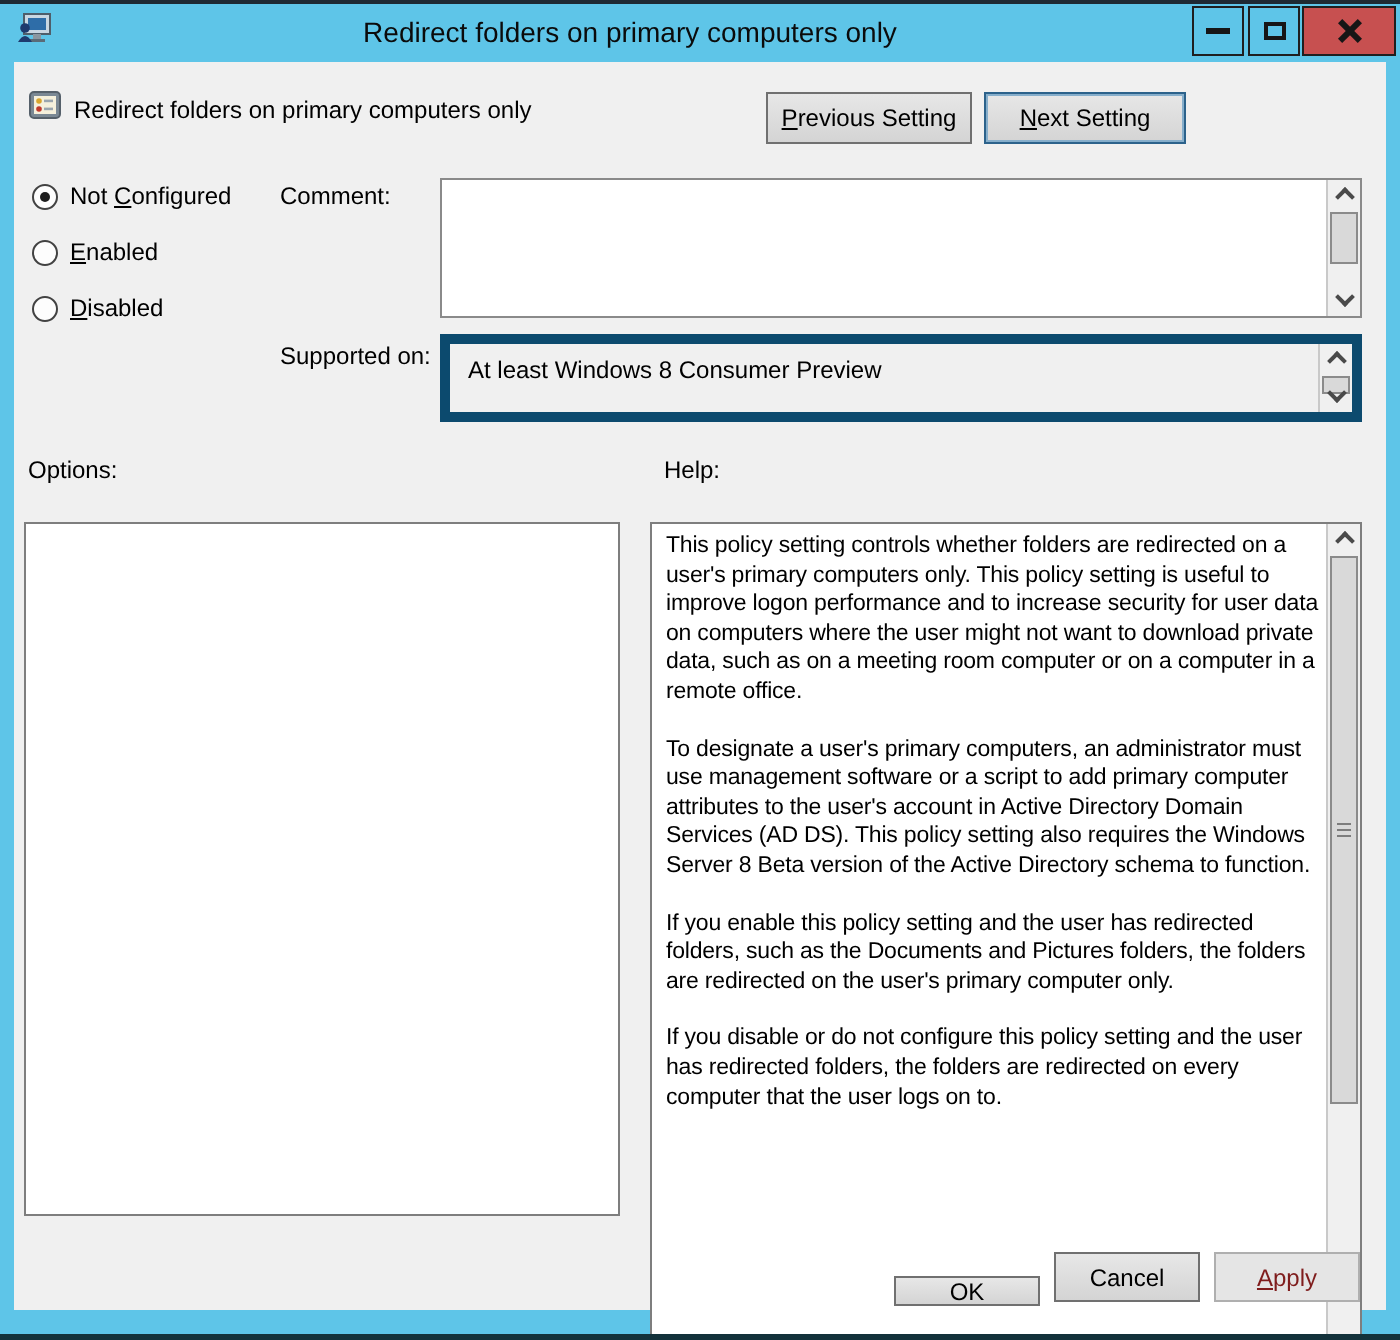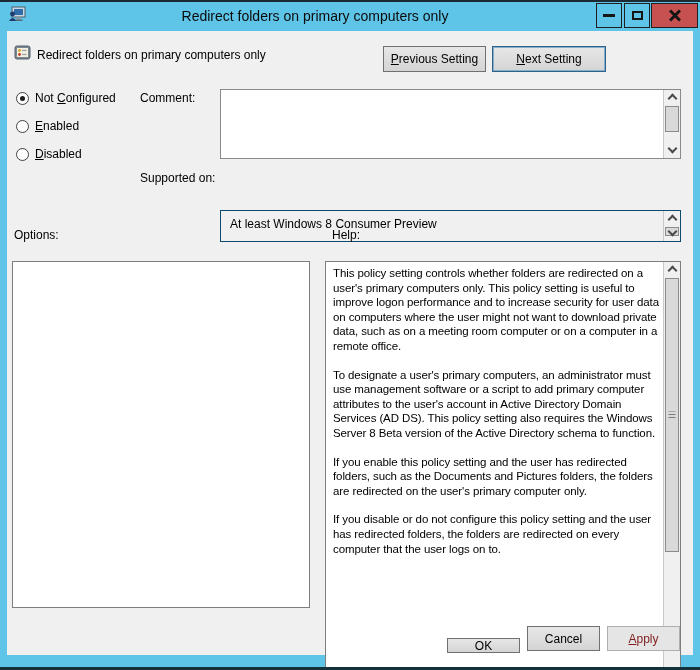--- a/index.html
+++ b/index.html
@@ -30,43 +30,43 @@
   
   .dialog { position:absolute; left:7px; top:31px; width:686px; height:624px; background:#F0F0F0; font-size:12px; }
 
   .hdr-icon { position:absolute; left:7px; top:13px; width:17px; height:17px; }
   .hdr-name { position:absolute; left:30px; top:17px; font-size:12px; }
 
   .btn { position:absolute; background:linear-gradient(#E7E7E7,#D4D4D4); border:1px solid #707070;
          font-size:12px; text-align:right; color:#000; cursor:default;
          display:flex; align-items:center; justify-content:center; }
   .btn-prev { left:376px; top:15px; width:103px; height:26px; }
-  .btn-next { left:485px; top:15px; width:114px; height:26px; border:1px solid #2C628B;
+  .btn-next { left:485px; top:15px; width:101px; height:26px; border:1px solid #2C628B;
               box-shadow:inset 0 0 0 1px #86AECB; }
   .ak { text-decoration:underline; }
 
   
   .radio-row { position:absolute; left:9px; height:16px; display:flex; align-items:center; }
   .rr1 { top:59px; } .rr2 { top:87px; } .rr3 { top:115px; }
   .radio-circle { width:13px; height:13px; border:1px solid #424242; border-radius:50%;
                   background:#FDFDFD; margin-right:6px; position:relative; flex:none; }
   .radio-circle.sel::after { content:""; position:absolute; left:3px; top:3px; width:5px; height:5px;
                   border-radius:50%; background:#1D1D1D; }
 
   .lbl { position:absolute; font-size:12px; color:#000; }
   .lbl-comment   { left:133px; top:60px; }
   .lbl-supported { left:133px; top:140px; }
   .lbl-options   { left:7px;  top:197px; }
   .lbl-help      { left:313px; top:197px;margin-left:12px; }
 
   
   .comment-box { position:absolute; left:213px; top:58px; width:461px; height:70px;
                  background:#FFFFFF; border:1px solid #8A8A8A; }
-  .supported-box { position:absolute; left:213px; top:136px; width:461px; height:32px;
-                 background:#F0F0F0; border:1px solid #0c4a6e;margin-top:43px; }
+  .supported-box { position:absolute; left:213px; top:136px; width:461px; height:44px;
+                 background:#F0F0F0; border:5px solid #0c4a6e; }
   .supported-text { position:absolute; left:9px; top:6px; font-size:12px; }
 
   .options-panel { position:absolute; left:5px; top:230px; width:298px; height:347px;
                  background:#FFFFFF; border:1px solid #7E7E7E; }
   .help-panel { position:absolute; left:318px; top:230px; width:356px; height:425px;
                  background:#FFFFFF; border:1px solid #7E7E7E; }
   .help-text { position:absolute; left:0; top:0; right:18px; bottom:0; overflow:hidden;
                padding:4px 2px 0 7px; font-size:11.5px; line-height:14.6px; letter-spacing:-0.1px; }
   .hp { margin:0 0 14px; }
 

